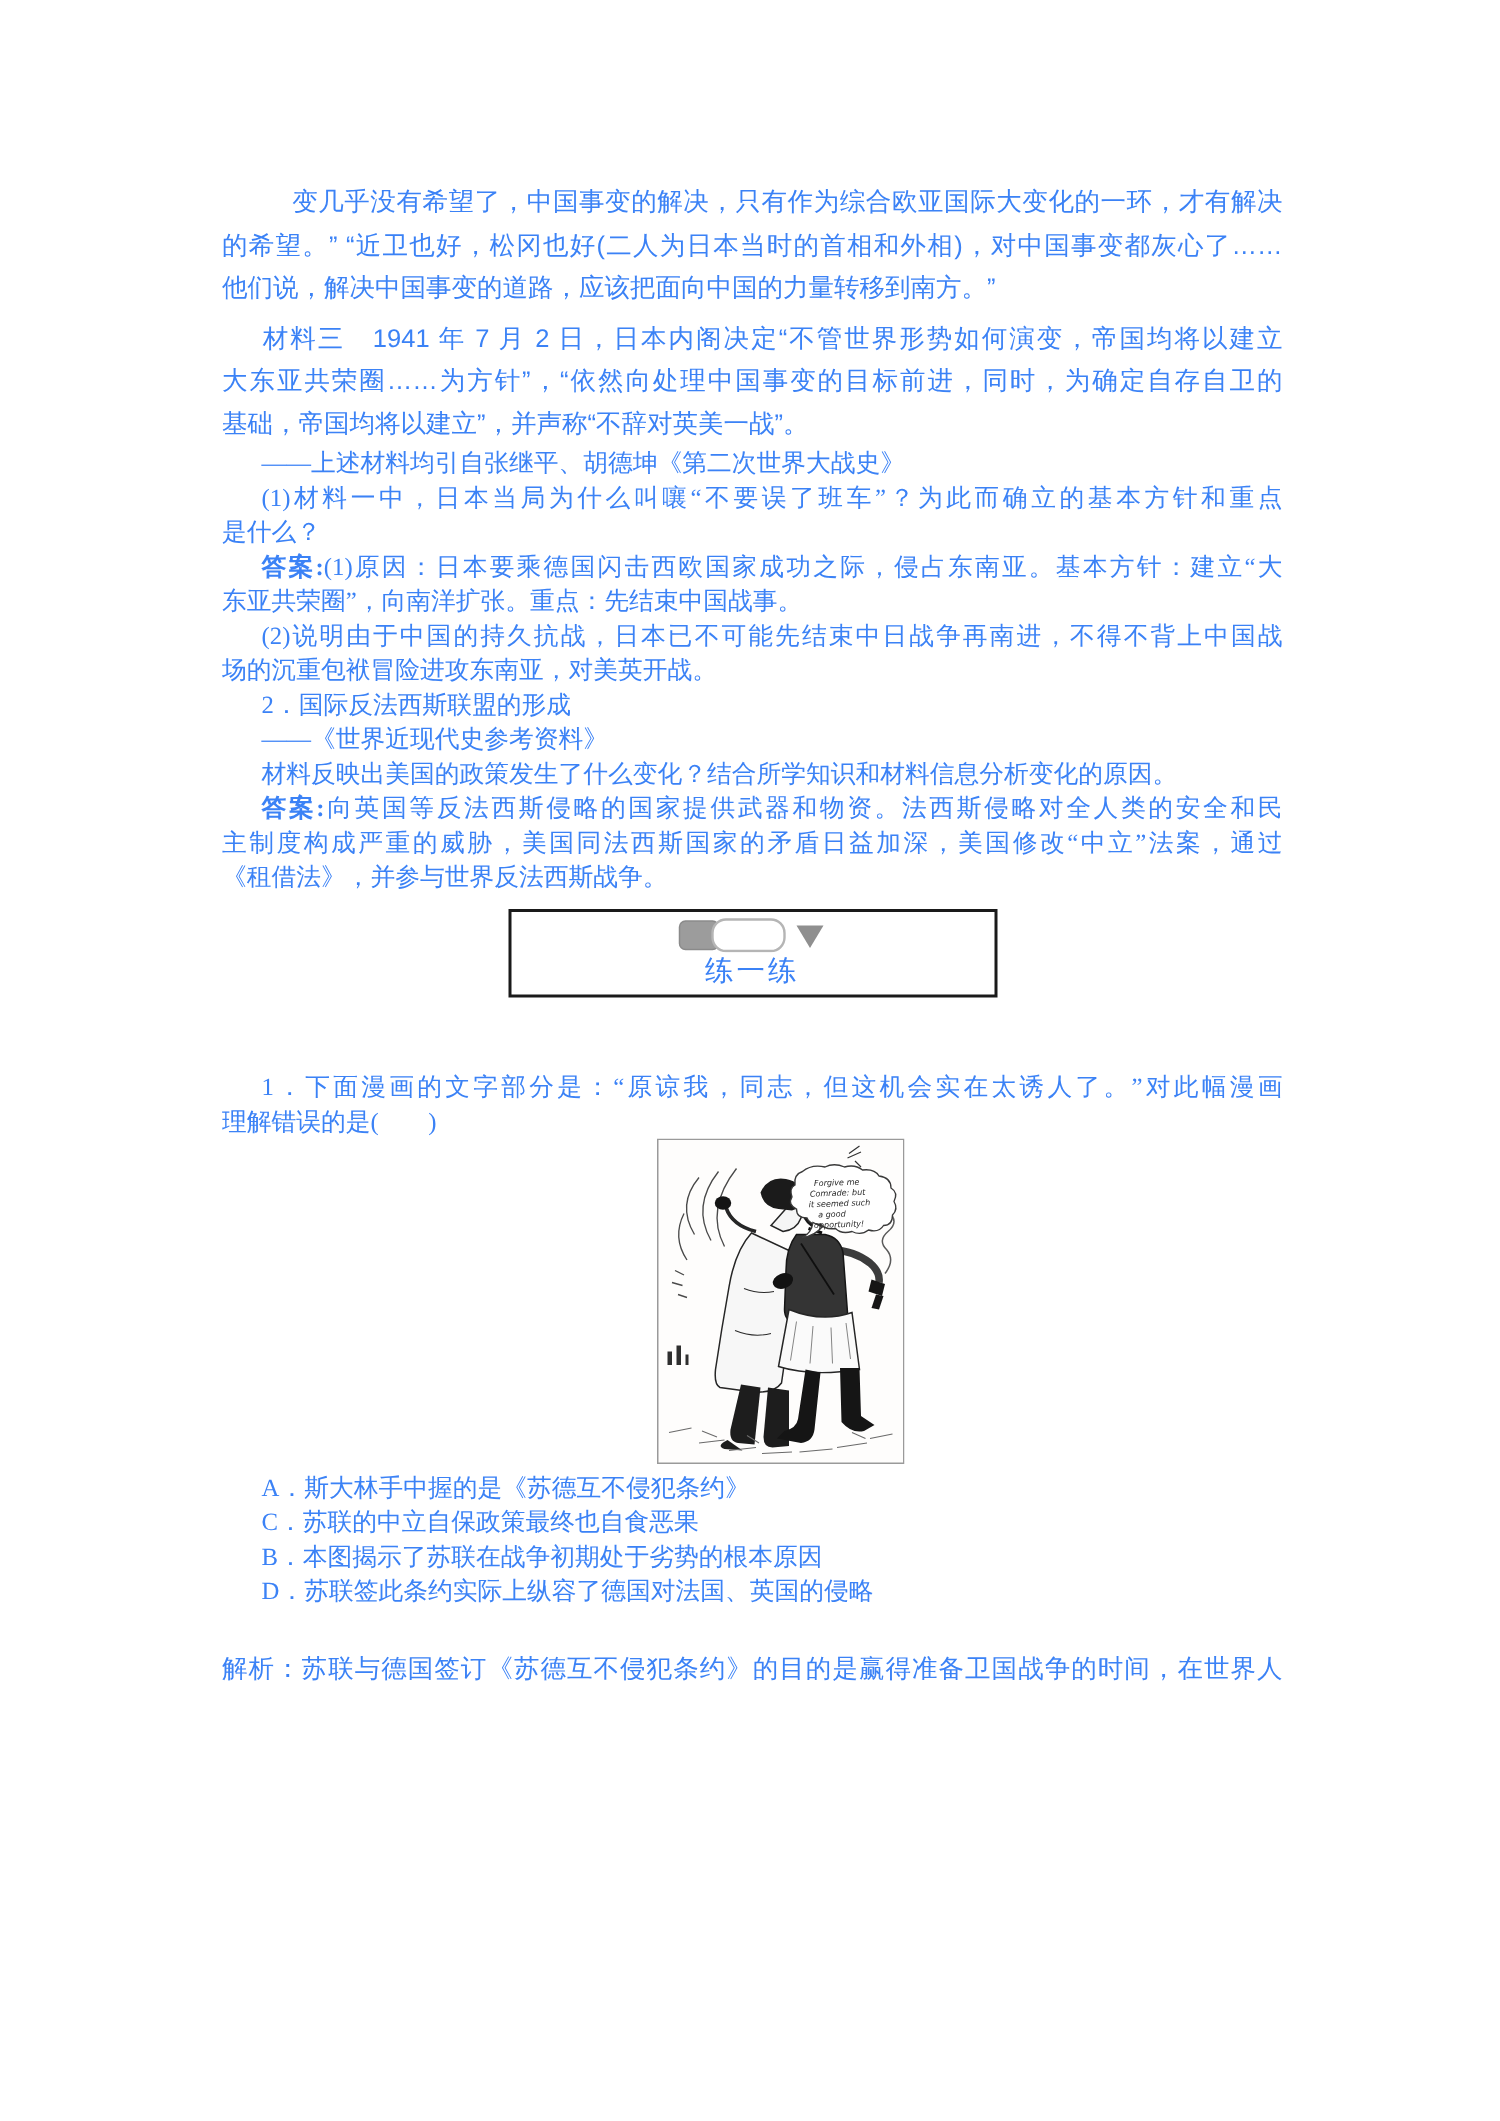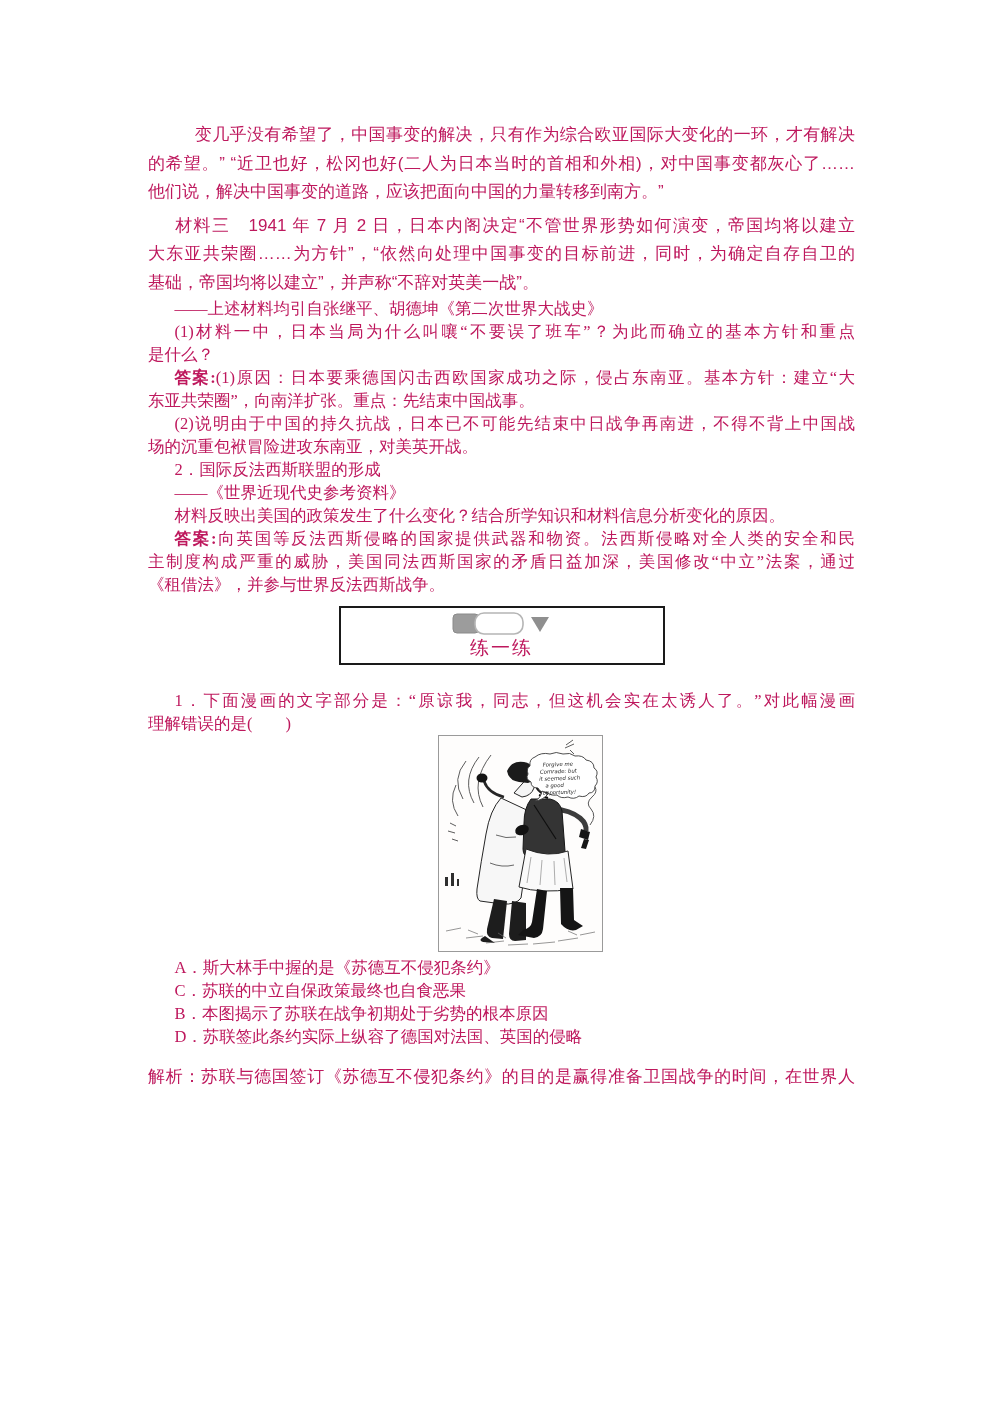--- a/index.html
+++ b/index.html
@@ -1,33 +1,33 @@
 <!DOCTYPE html>
 <html><head>
 <meta charset="utf-8">
 <style>
   * { margin:0; padding:0; box-sizing:border-box; }
   html,body { background:#ffffff; }
   .page {
     position:relative; width:1000px; height:1414px; background:#ffffff;
-    color:#be185d; overflow:hidden;
+    color:#3b82f6; overflow:hidden;
   }
   .content { position:absolute; left:148px; top:121px; width:707px; }
   
   .sl { font-family:"Liberation Serif", serif; font-size:16.5px; line-height:23px; }
   
   .hl { font-family:"Liberation Sans", sans-serif; font-size:17px; line-height:28.5px; }
   .fill { text-align:justify; text-align-last:justify; }
   .ind  { text-indent:1.6em; }
   .ind2 { text-indent:2.75em; }
   .b { font-weight:bold; }
   .mt5  { margin-top:5px; }
-  .mt44 { margin-top:24px; }
+  .mt44 { margin-top:48px; }
   .mt4  { margin-top:4px; }
-  .mt11 { margin-top:15px; }
+  .mt11 { margin-top:27px; }
 
   .practice-box {
     width:326px; height:59px; margin:10px auto 0 auto;
     border:2px solid #1a1a1a; background:#fff;
     display:flex; flex-direction:column; align-items:center; justify-content:center;
   }
   .practice-label {
     font-family:"Liberation Serif", serif; font-size:19px; letter-spacing:2px;
     line-height:24px; margin-top:1px;
   }

